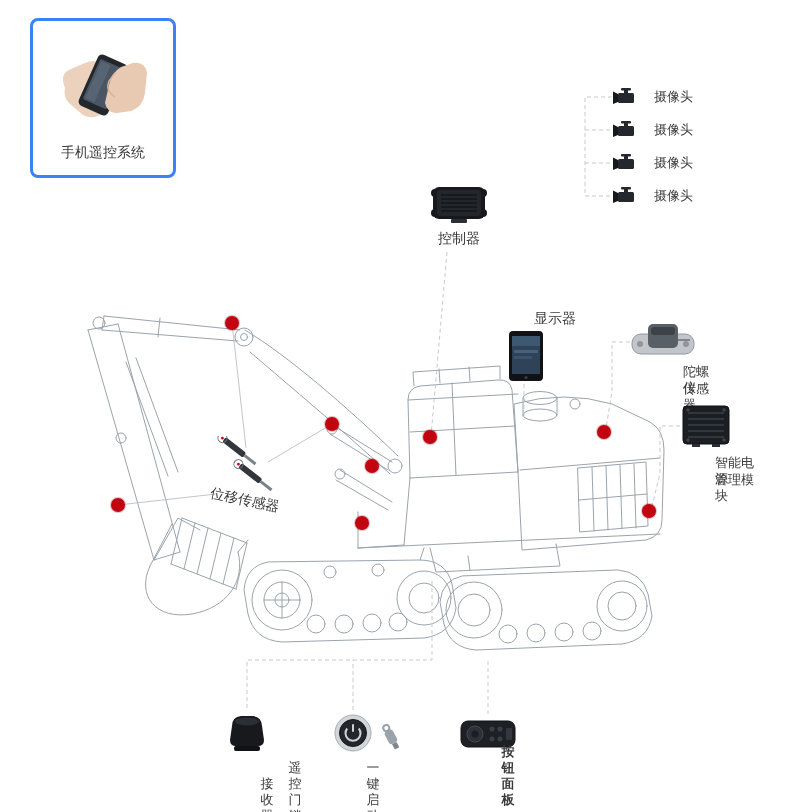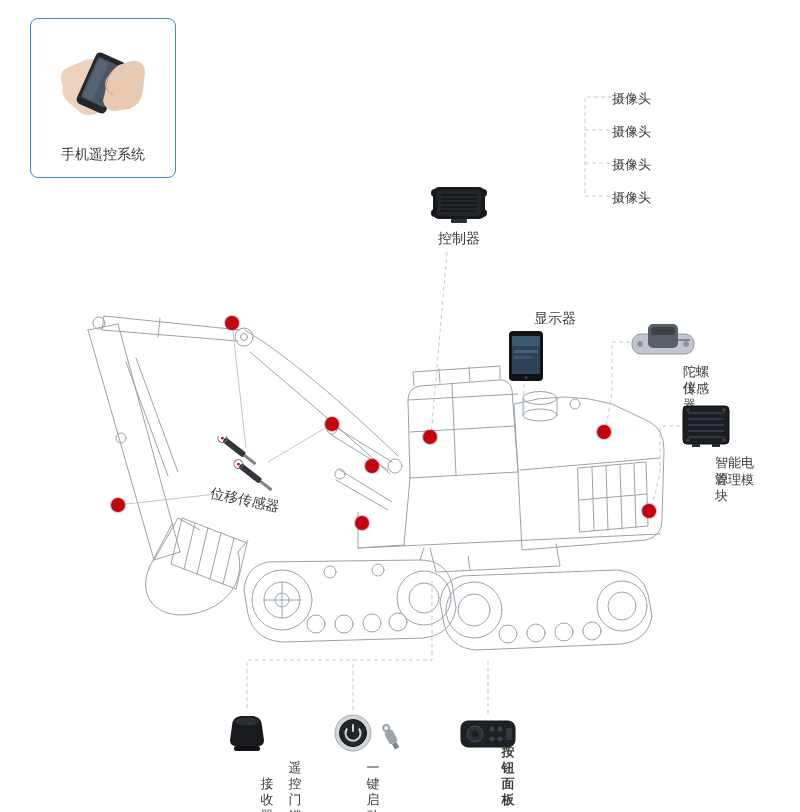--- a/index.html
+++ b/index.html
@@ -9,24 +9,24 @@
     font-family:"DejaVu Sans","Liberation Sans",sans-serif; overflow:hidden;
   }
   .base-svg { position:absolute; left:0; top:0; }
   .comp { position:absolute; }
   .lbl { position:absolute; color:#3a3a3a; font-size:14px; text-align:center; line-height:17px; }
   .lbl.small { font-size:13px; line-height:16px;padding-left:40px; }
   .lbl.left { text-align:left; }
   .marker { position:absolute; width:14px; height:14px; border-radius:50%; box-shadow:0 0 0 1px rgba(140,0,10,.25); }
   .phone-box {
     position:absolute; left:30px; top:18px; width:146px; height:160px;
-    border:1px solid #3b82f6; border-radius:8px; background:#fff;
+    border:3px solid #3b82f6; border-radius:8px; background:#fff;
   }
   .phone-box .lbl { position:absolute; left:0; right:0; bottom:14px; }
-  .cam-row { position:absolute; display:flex; align-items:center; gap:3px; height:20px;flex-direction:column; }
+  .cam-row { position:absolute; display:flex; align-items:center; gap:16px; height:20px; }
 </style>
 </head>
 <body>
 
 <div class="stage">
 
   <svg class="base-svg" width="800" height="812" viewBox="0 0 800 812">
 
     <g stroke="#9aa4ac" fill="none" stroke-width="1" stroke-linecap="round" stroke-linejoin="round">
 

